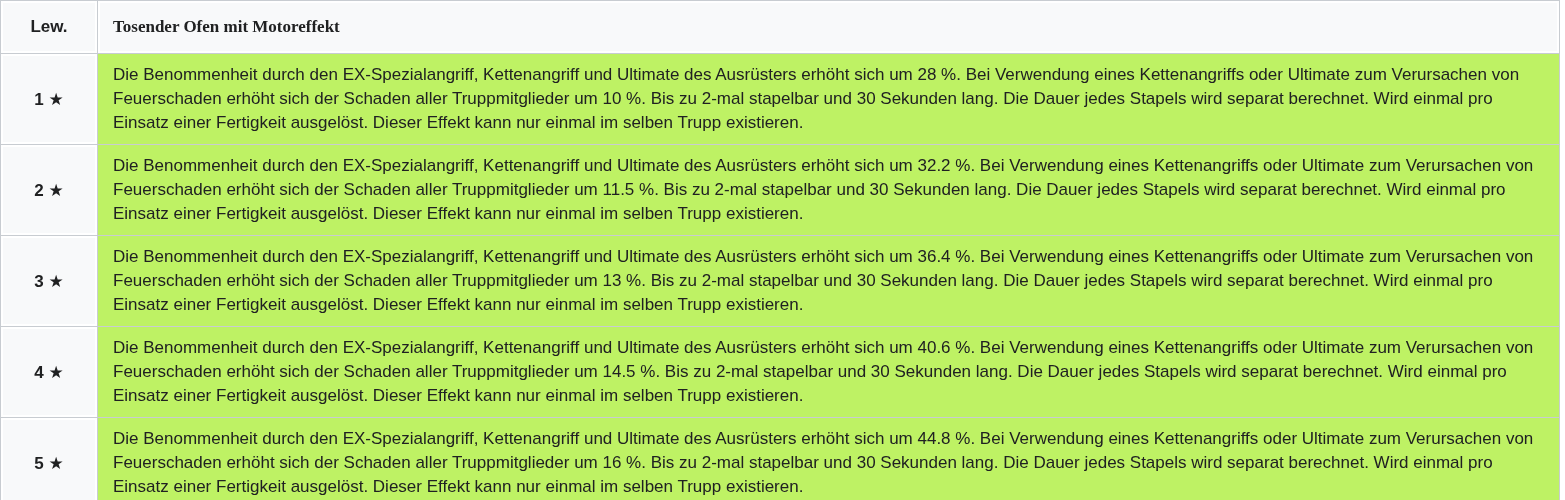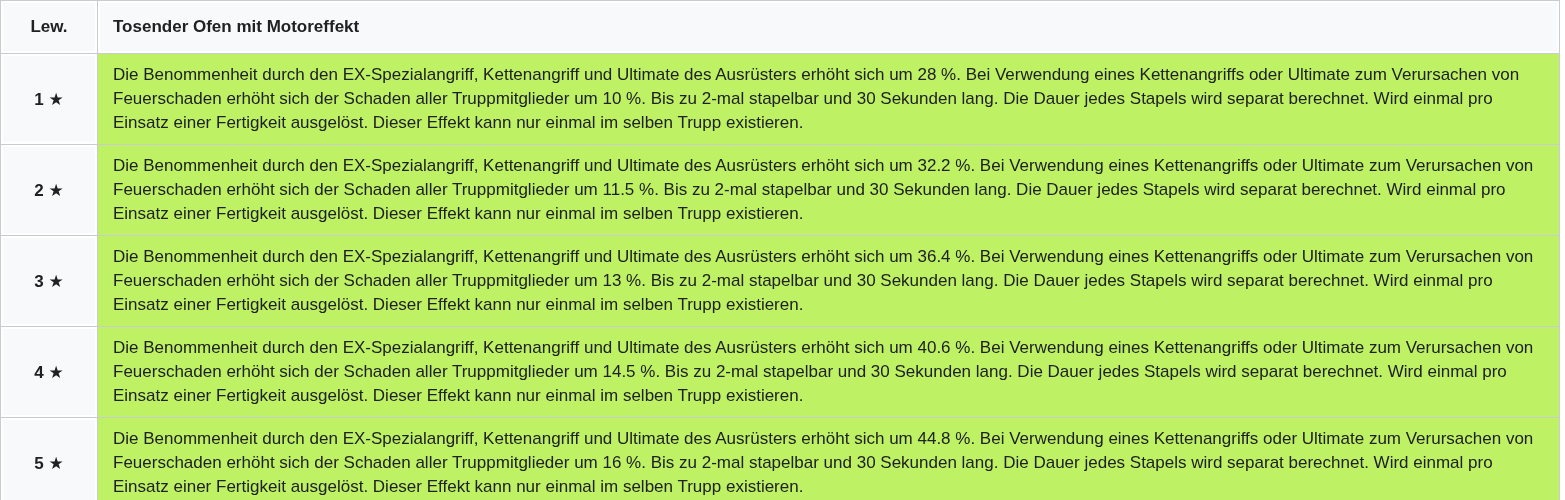--- a/index.html
+++ b/index.html
@@ -42,20 +42,21 @@
   .stats-table thead tr { height: 44px; }
   .stats-table tbody tr { height: 91px; }
   col.level-col { width: 97px; }
   th.level-header, th.level-cell {
     text-align: center;
     padding: 16px 6px;
   }
   th.title-header {
     text-align: left;
     padding: 0 15px;
+    font-family: Liberation Serif, serif;
   }
   td.effect-cell {
     background: #bef264;
     text-align: left;
     vertical-align: middle;
     padding: 9px 20px 9px 15px;
     font-size: 17px;
     line-height: 24px;
   }
 </style>

